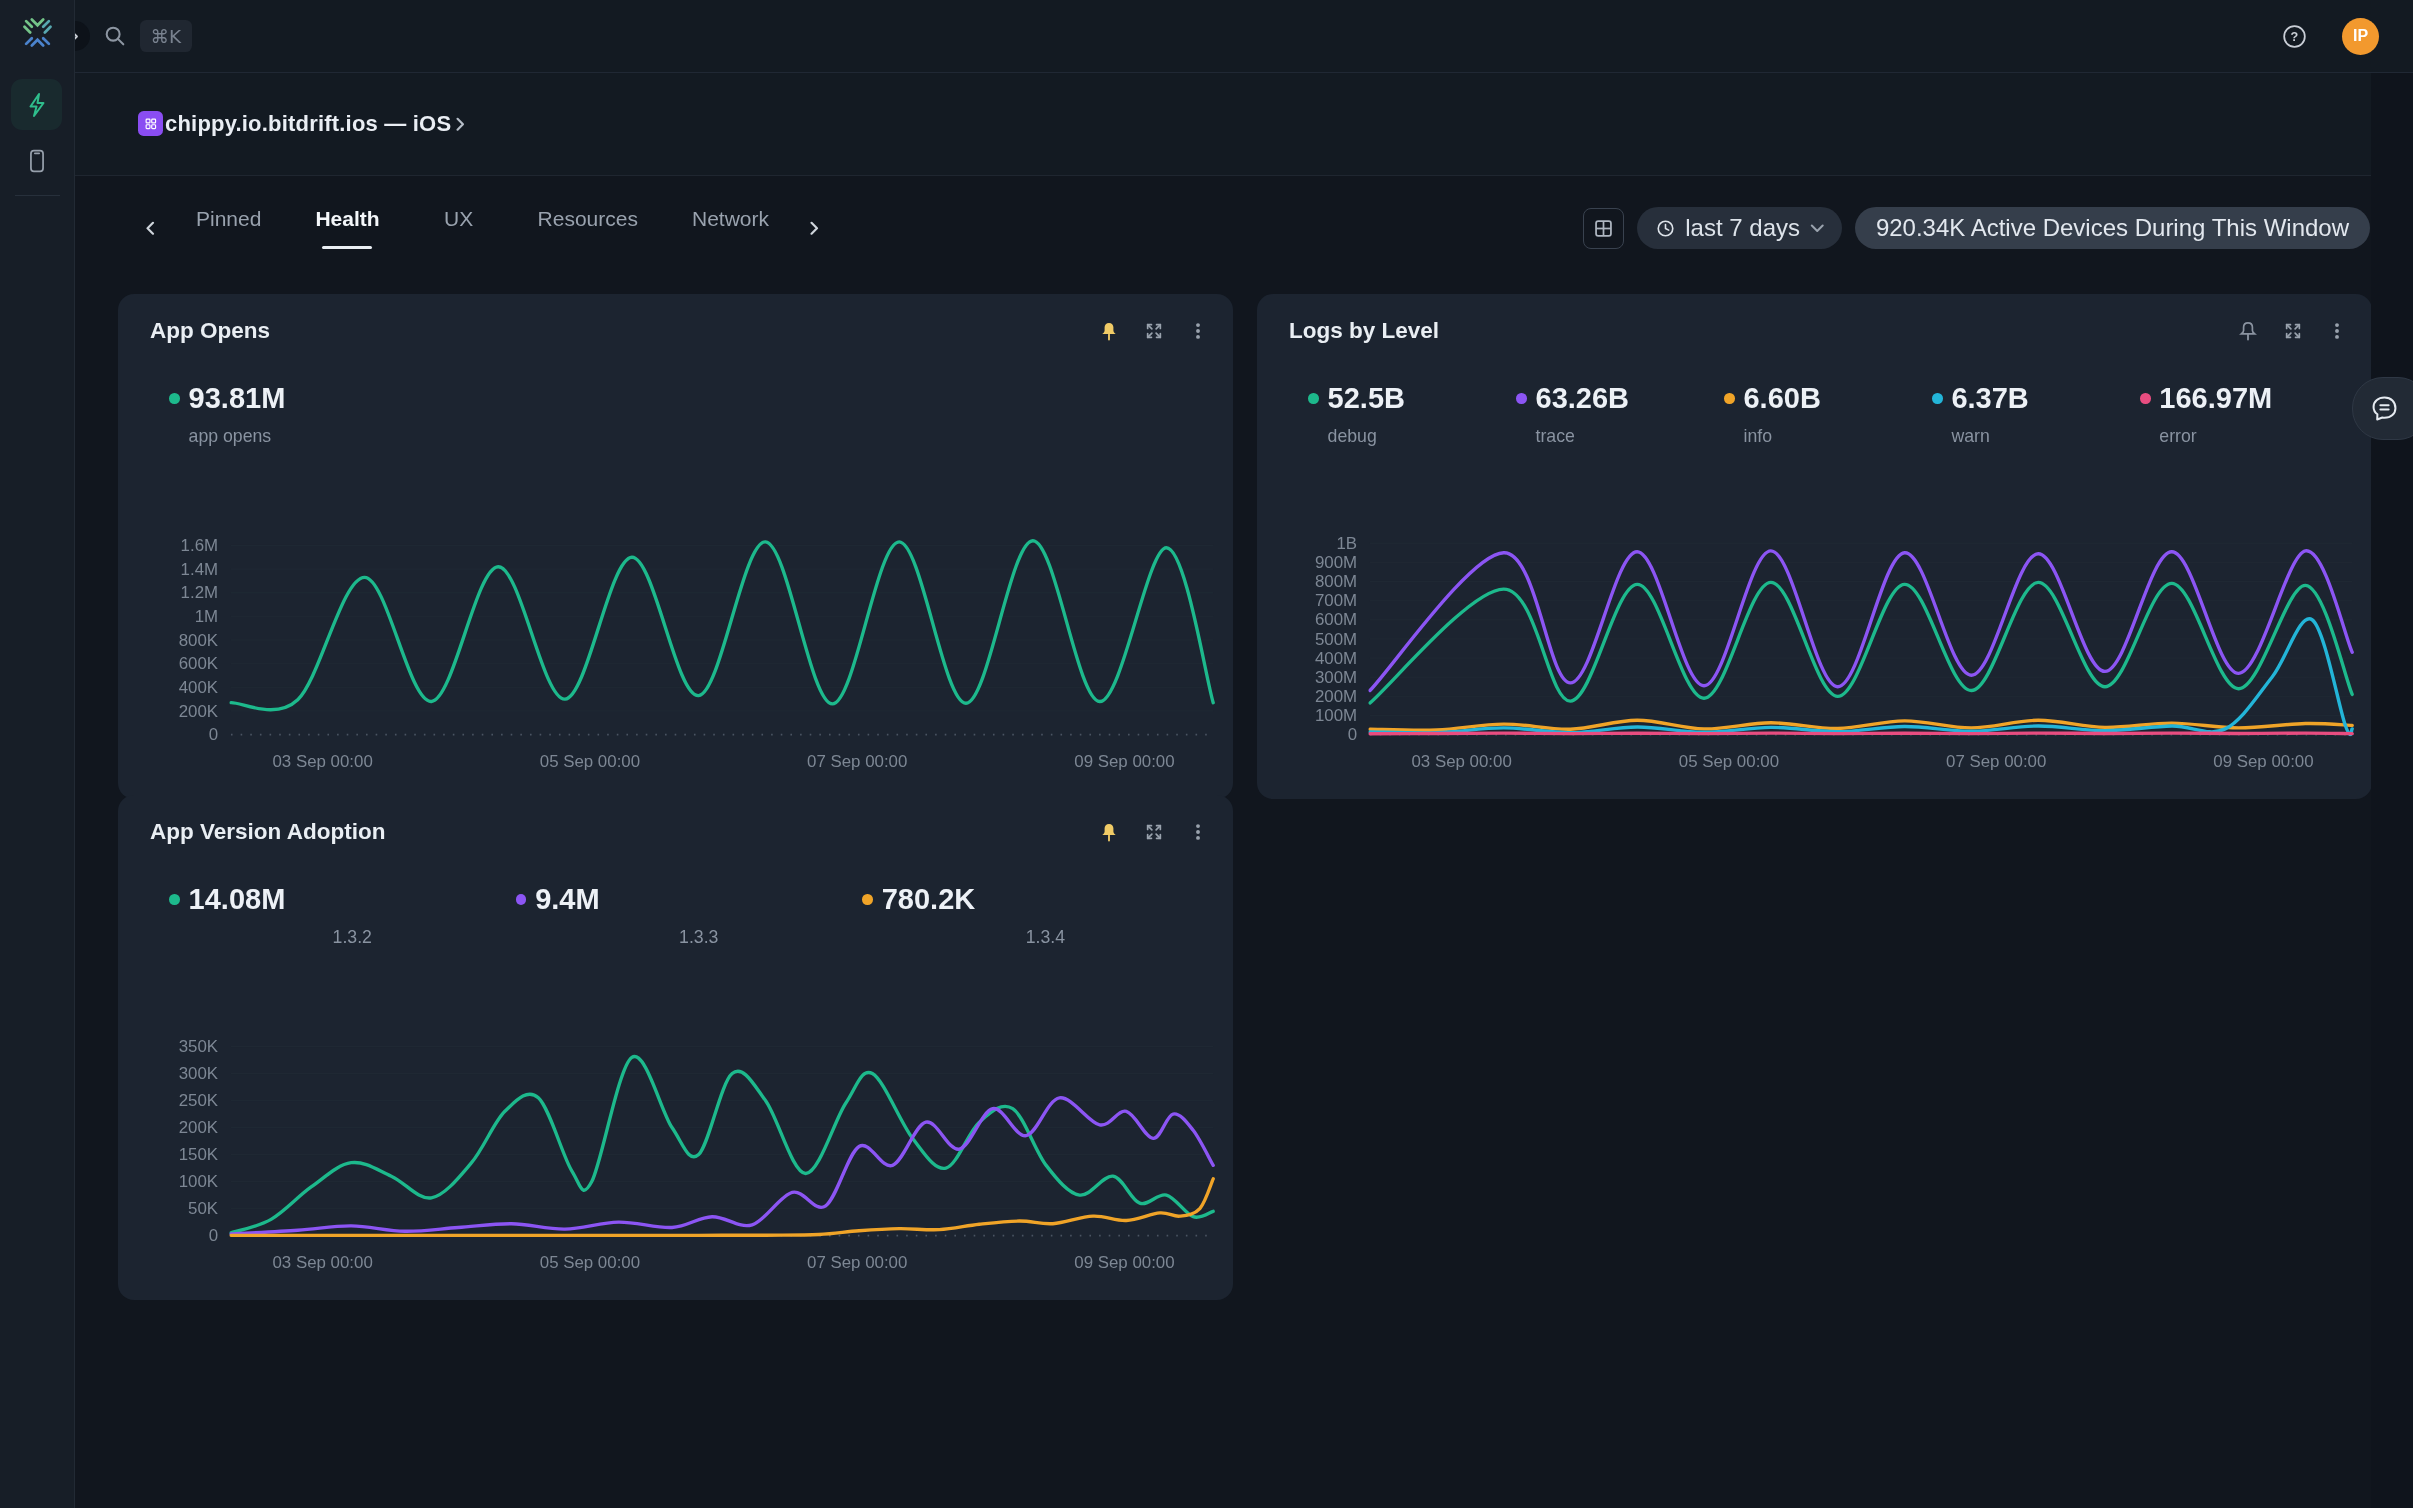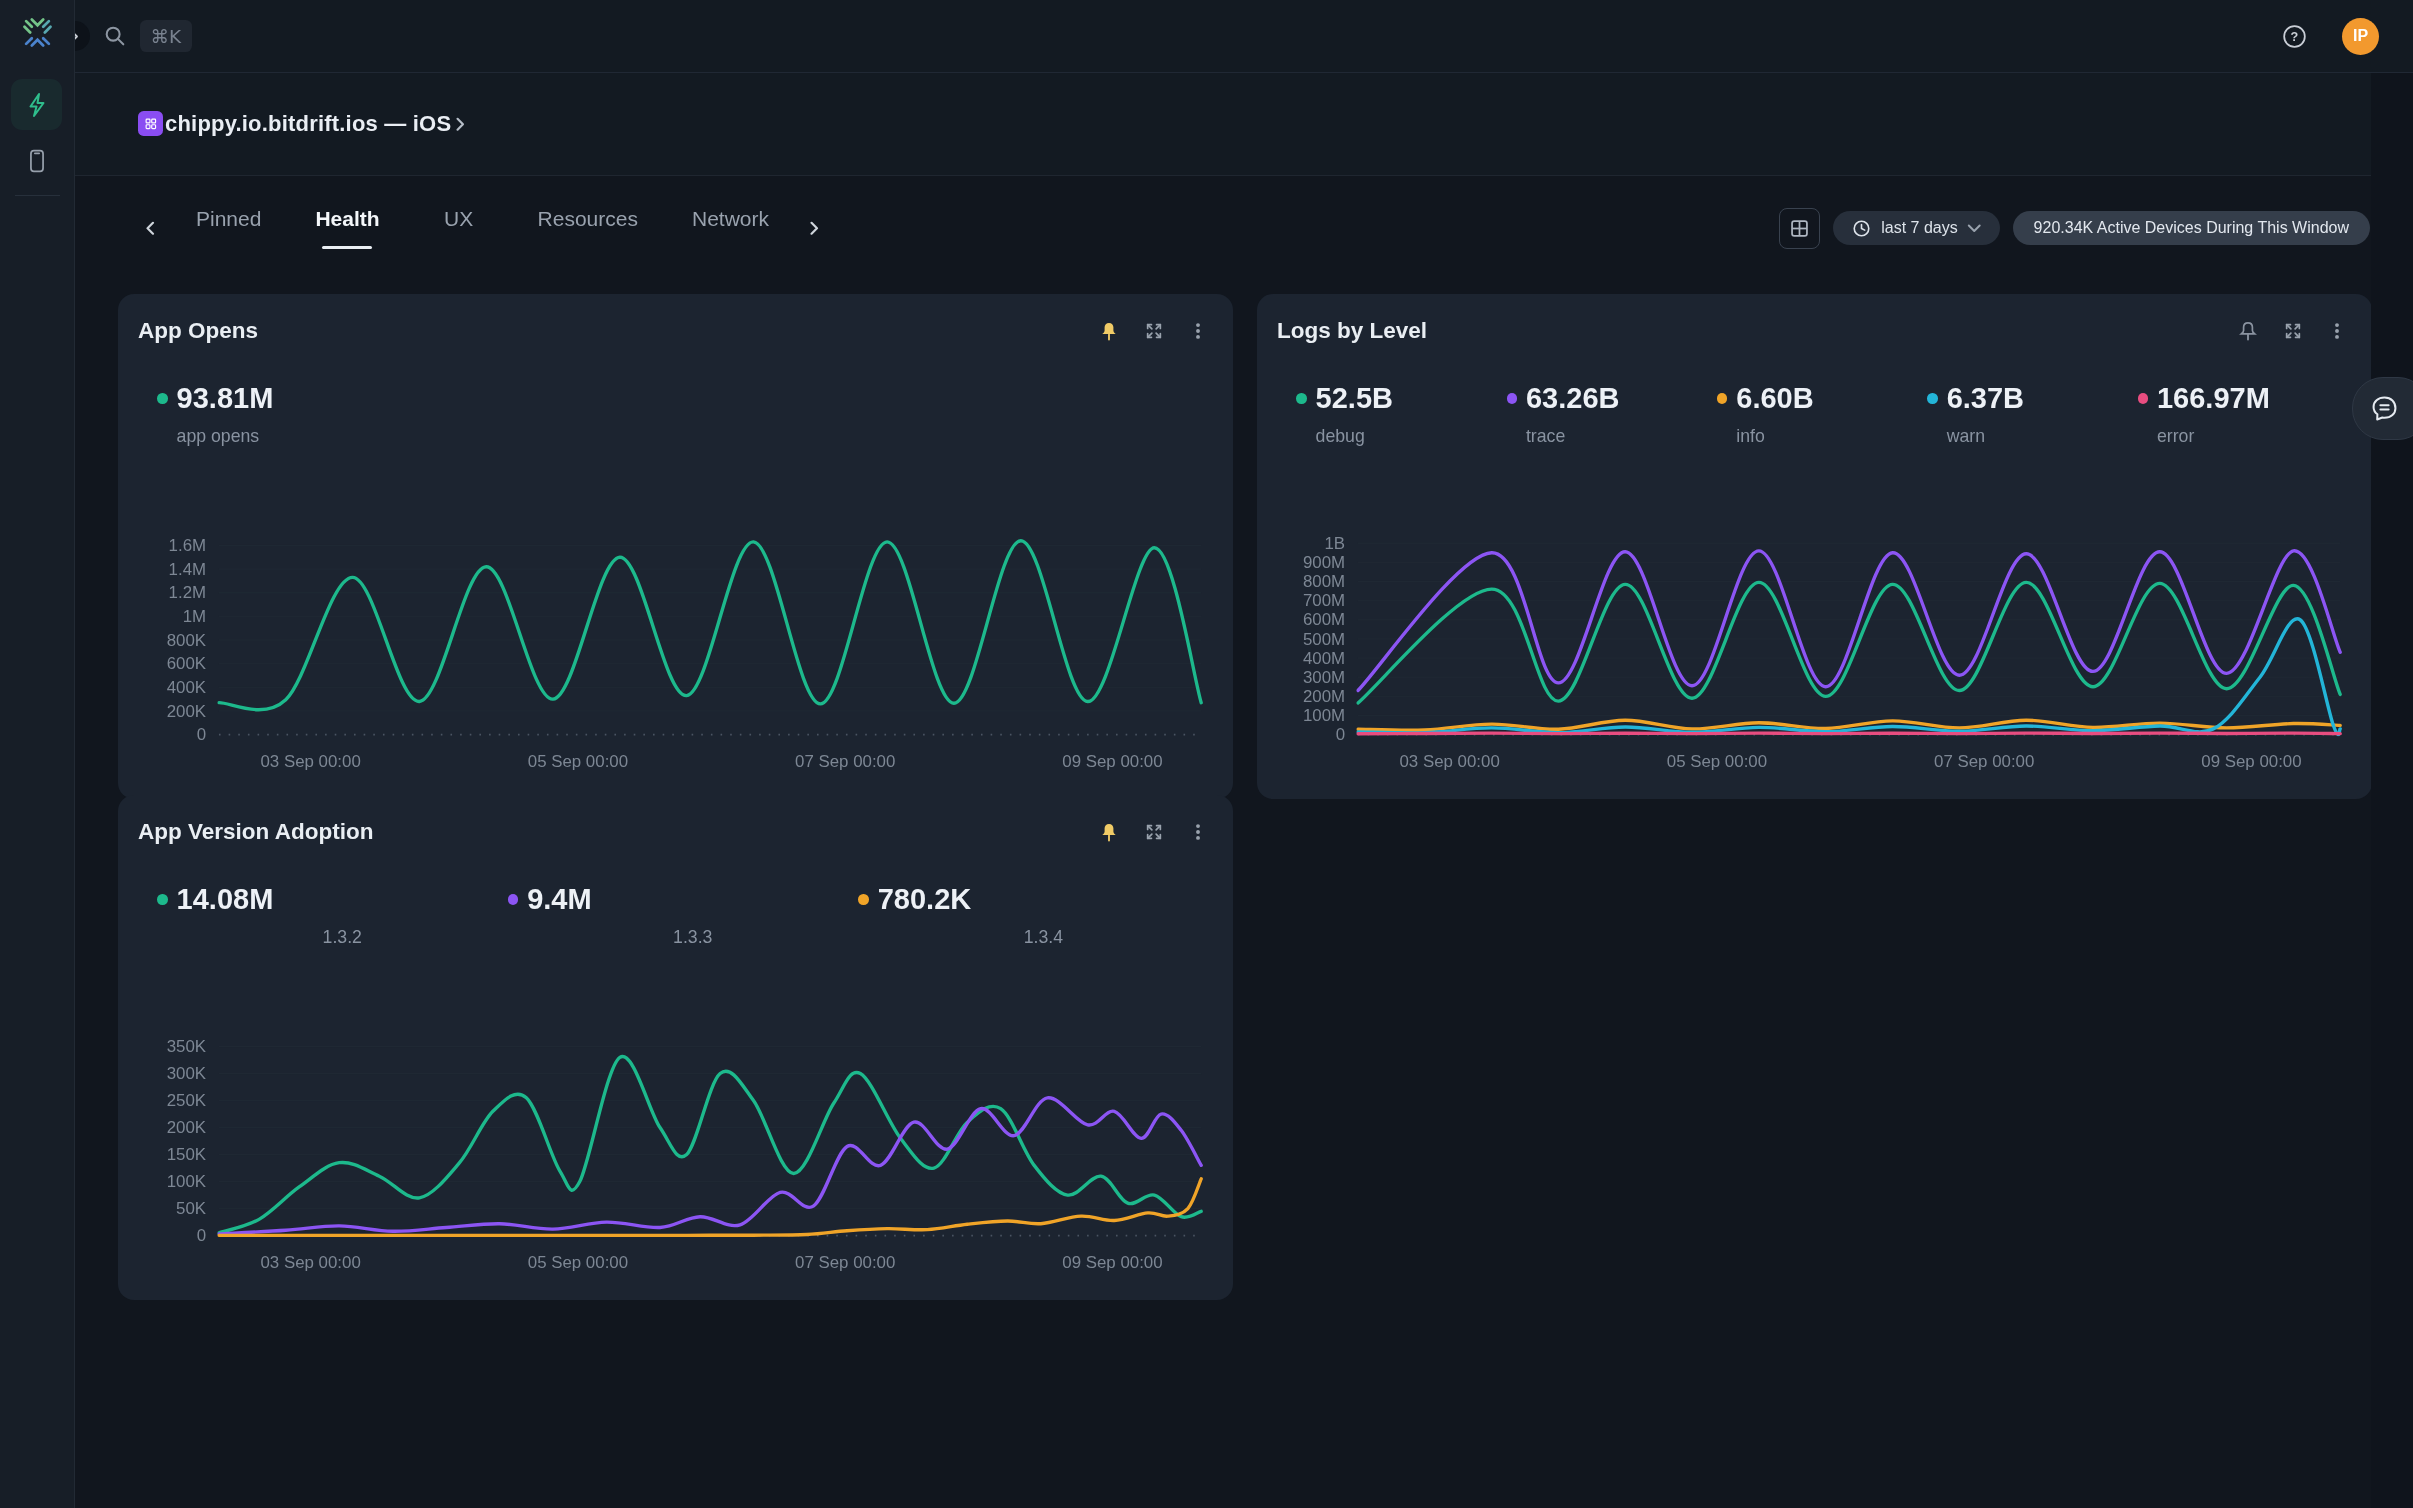--- a/index.html
+++ b/index.html
@@ -33,27 +33,27 @@
   
   .tabsrow{position:absolute;left:74px;right:0;top:175px;height:106px;display:flex;align-items:center;}
   .tabs{display:flex;align-items:center;margin-left:58px;}
   .tab-chev{width:37px;display:flex;justify-content:center;align-items:center;}
   .tab{padding:0 27px;font-size:21px;color:#99a2ae;display:flex;flex-direction:column;align-items:center;gap:14.5px;cursor:default;}
   .tab .tab-underline{width:50px;height:3.2px;border-radius:1.6px;background:transparent;}
   .tab.active{color:#f4f7fa;font-weight:700;}
   .tab.active .tab-underline{background:#e9eef3;}
   .tab-controls{margin-left:auto;margin-right:43px;display:flex;align-items:center;gap:13px;}
   .grid-btn{width:39px;height:39px;border:1.6px solid #39424f;border-radius:8px;display:flex;align-items:center;justify-content:center;}
-  .pill{height:34px;border-radius:21px;display:flex;align-items:center;font-size:16px;color:#dde3ea;}
+  .pill{height:42px;border-radius:21px;display:flex;align-items:center;font-size:24px;color:#dde3ea;}
   .pill.time{background:#272f3b;padding:0 17.7px;gap:9.7px;}
   .pill.devices{background:#353e4b;padding:0 21px;color:#e2e7ee;}
 
   
   .card{position:absolute;width:1115px;height:505px;background:#1c2430;border-radius:16px;
-    padding:24px 24px 21px 20px;box-sizing:border-box;display:flex;flex-direction:column;}
+    padding:24px 24px 21px 32px;box-sizing:border-box;display:flex;flex-direction:column;}
   #card-opens{left:118px;top:294px;}
   #card-logs{left:1257px;top:294px;}
   #card-version{left:118px;top:795px;}
   .card-head{display:flex;align-items:flex-start;justify-content:space-between;}
   .card-title{font-size:22.5px;font-weight:700;color:#e9eef3;}
   .card-actions{display:flex;align-items:center;gap:22.5px;margin-top:1.6px;}
   .pin.pinned path.body{fill:#f0cb66;stroke:none;}
   .pin.pinned line{stroke:#f0cb66;}
   .pin path.body{fill:none;stroke:#8a93a0;stroke-width:2;}
   .pin line{stroke:#8a93a0;}

